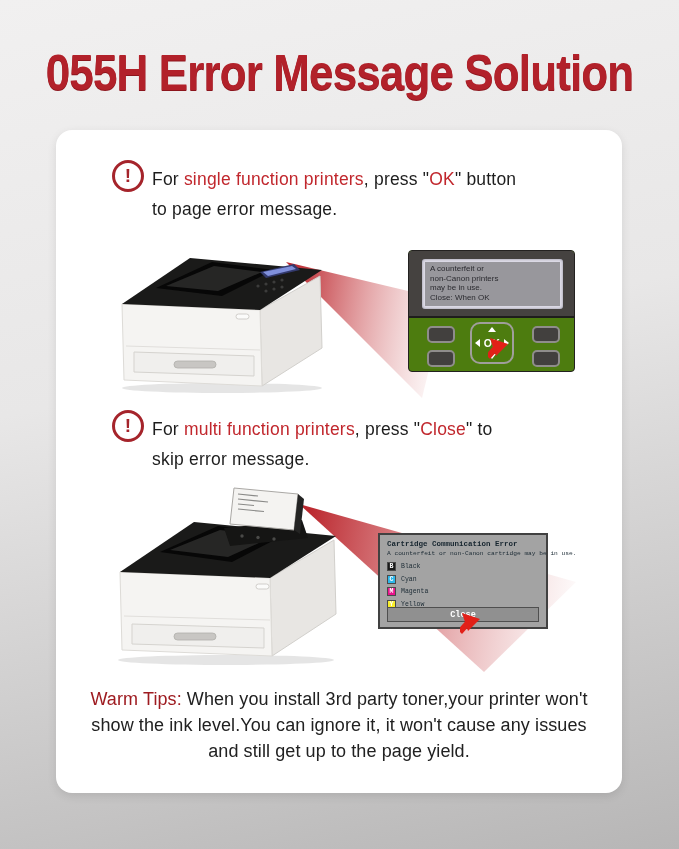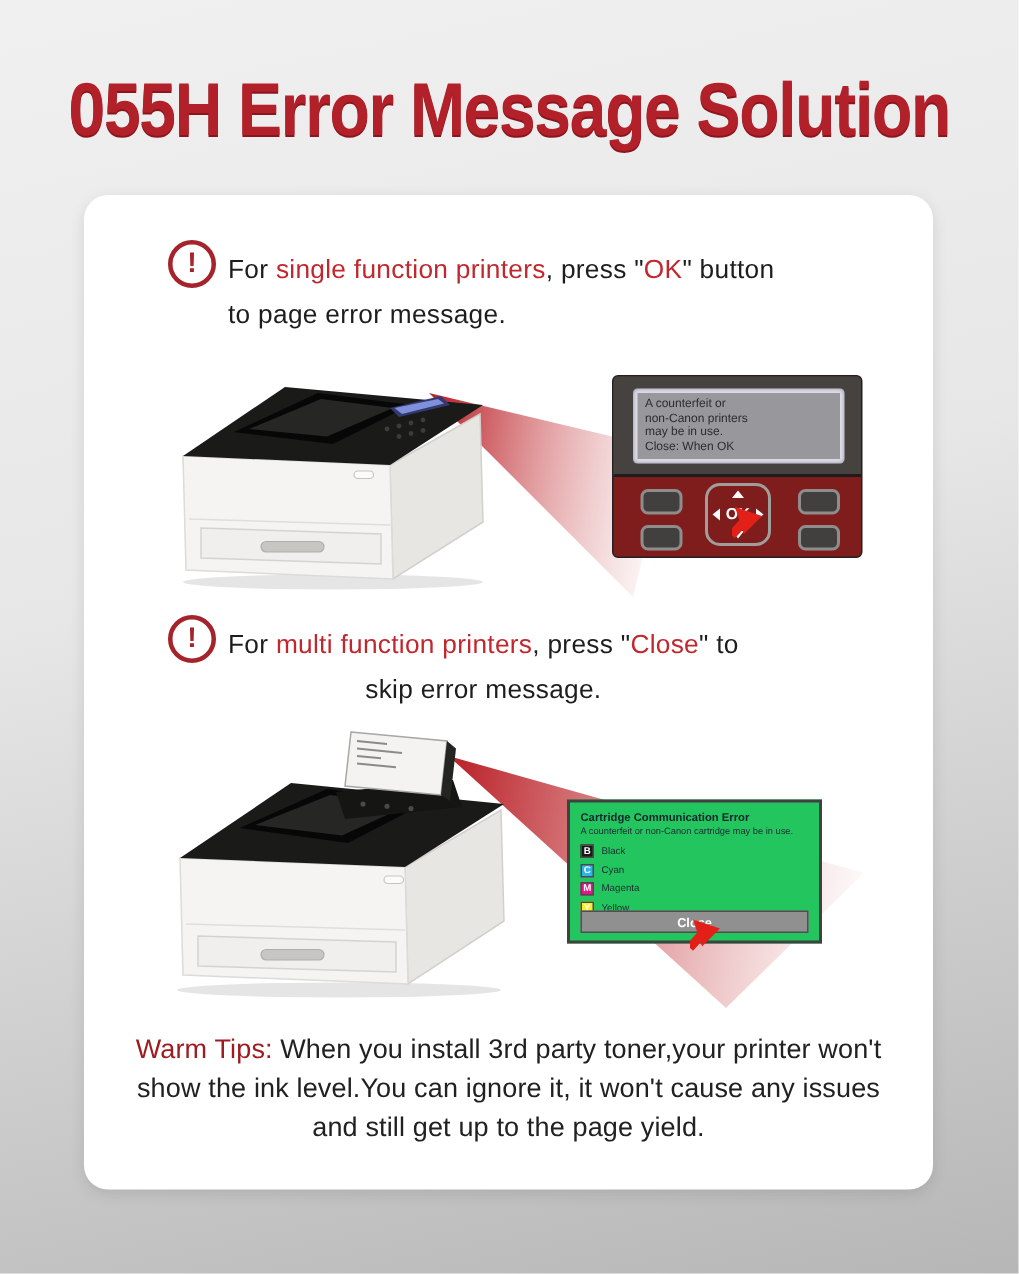--- a/index.html
+++ b/index.html
@@ -22,32 +22,32 @@
   }
   
   .alert{
     position:absolute;width:26px;height:26px;border:3px solid #a5242b;border-radius:50%;
     color:#a5242b;font-weight:bold;font-size:19px;text-align:center;line-height:25px;
   }
   #alert1{left:56px;top:30px;}
   #alert2{left:56px;top:280px;}
   .instr{position:absolute;left:96px;font-size:17.5px;line-height:30px;color:#1d1d1d;letter-spacing:.2px;}
   #instr1{top:34px;}
-  #instr2{top:284px;text-align:center;}
+  #instr2{top:284px;}
   .red{color:#c1272d;}
   
   .beams{position:absolute;left:0;top:0;width:566px;height:663px;pointer-events:none;}
   
   .printer{position:absolute;}
   #printer1{left:54px;top:104px;width:224px;height:160px;}
   #printer2{left:50px;top:346px;width:244px;height:192px;}
   
   .panel{
     position:absolute;left:352px;top:120px;width:167px;height:122px;
-    background:#7f1d1d;border:1px solid #232120;border-radius:4px;box-sizing:border-box;
+    background:#4d7c0f;border:1px solid #232120;border-radius:4px;box-sizing:border-box;
   }
   .panel-display-area{position:relative;height:65px;background:#454240;border-bottom:2px solid #1e1d1c;border-radius:3px 3px 0 0;}
   .lcd-frame{
     position:absolute;left:13px;top:8px;width:141px;height:50px;background:#dfdde8;border-radius:3px;
     box-shadow:inset 0 0 3px rgba(40,40,60,.45);
   }
   .lcd-screen{
     position:absolute;left:3px;top:3px;right:3px;bottom:3px;background:#98979c;
     color:#2b2b30;font-size:8px;line-height:9.5px;padding:2px 5px;box-sizing:border-box;
   }
@@ -61,21 +61,21 @@
   }
   .ok-label{color:#ffffff;font-weight:bold;font-size:10.5px;letter-spacing:.3px;}
   .tri{position:absolute;width:0;height:0;}
   .tri-up{left:50%;top:3px;margin-left:-4px;border-left:4px solid transparent;border-right:4px solid transparent;border-bottom:5px solid #fff;}
   .tri-down{left:50%;bottom:3px;margin-left:-4px;border-left:4px solid transparent;border-right:4px solid transparent;border-top:5px solid #fff;}
   .tri-left{left:3px;top:50%;margin-top:-4px;border-top:4px solid transparent;border-bottom:4px solid transparent;border-right:5px solid #fff;}
   .tri-right{right:3px;top:50%;margin-top:-4px;border-top:4px solid transparent;border-bottom:4px solid transparent;border-left:5px solid #fff;}
   
   .popup{
     position:absolute;left:322px;top:403px;width:170px;height:96px;box-sizing:border-box;
-    background:#22c55e;border:2px solid #414141;padding:5px 7px;
+    background:#a3a3a3;border:2px solid #414141;padding:5px 7px;font-family:Liberation Mono, monospace;
   }
   .popup-title{font-size:7.5px;font-weight:600;color:#15242e;margin-bottom:2px;white-space:nowrap;}
   .popup-sub{font-size:6.2px;color:#1c2b35;margin-bottom:5px;white-space:nowrap;}
   .toner-row{display:flex;align-items:center;margin-bottom:3.5px;}
   .swatch{
     width:9px;height:9px;border:1px solid #4a4a4a;box-sizing:border-box;
     font-size:6.5px;font-weight:bold;text-align:center;line-height:7.5px;
   }
   .toner-name{font-size:6.5px;color:#1c2b35;margin-left:5px;}
   .close-btn{

